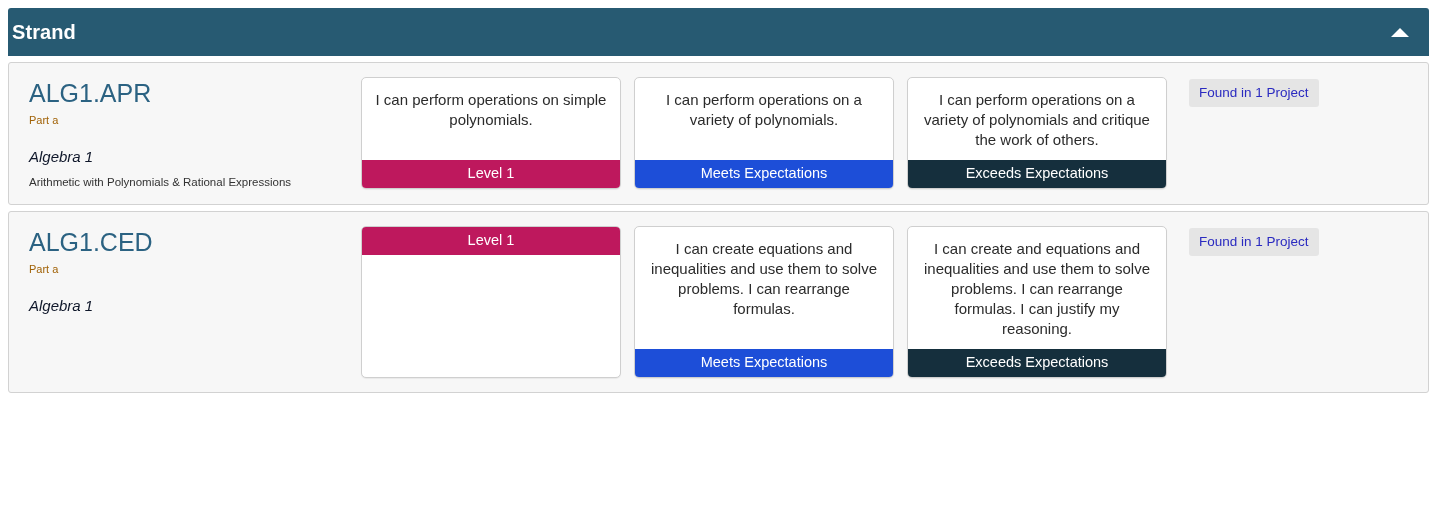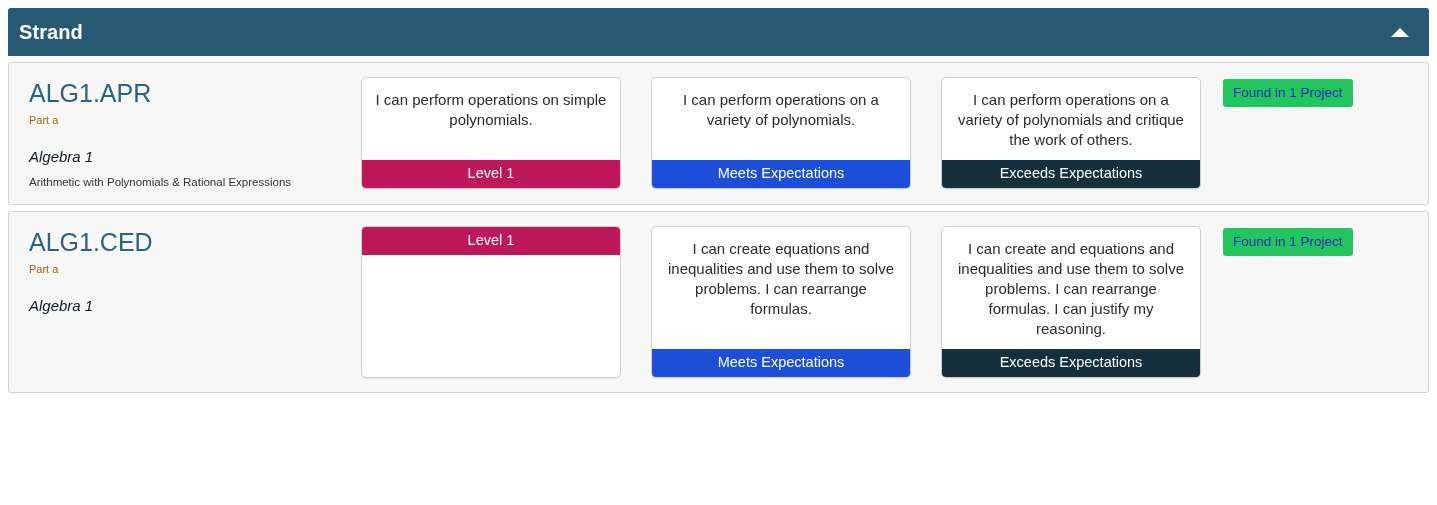--- a/index.html
+++ b/index.html
@@ -22,21 +22,21 @@
   }
 
   
   .strand-header {
     background: #275a72;
     height: 48px;
     border-radius: 3px 3px 0 0;
     display: flex;
     align-items: center;
     justify-content: space-between;
-    padding: 0 16px 0 11px;
+    padding: 0 16px 0 4px;
     box-sizing: border-box;
   }
   .strand-title {
     color: #ffffff;
     font-size: 20px;
     font-weight: bold;
     letter-spacing: 0.1px;
   }
   .collapse-caret {
     width: 0;
@@ -94,21 +94,21 @@
   .domain-lg {
     color: #333333;
     font-size: 15px;
     line-height: 20px;
     margin-top: 1px;
   }
 
   
   .cards {
     display: flex;
-    gap: 30px;
+    gap: 13px;
     flex: 0 0 auto;
   }
   .card {
     width: 258px;
     flex: 0 0 258px;
     background: #ffffff;
     border: 1px solid #cfcfcf;
     border-radius: 5px;
     overflow: hidden;
     display: flex;
@@ -135,21 +135,21 @@
   .lv-3 { background: #152f3d; }
 
   
   .badge-col {
     flex: 1 1 auto;
     padding-left: 22px;
     padding-top: 2px;
   }
   .badge {
     display: inline-block;
-    background: #22c55e;
+    background: #e5e5e5;
     color: #2a2ac0;
     font-size: 13.5px;
     line-height: 17px;
     padding: 5px 10px 6px 10px;
     border-radius: 3px;
     white-space: nowrap;
   }
 </style>
 </head>
 <body>

